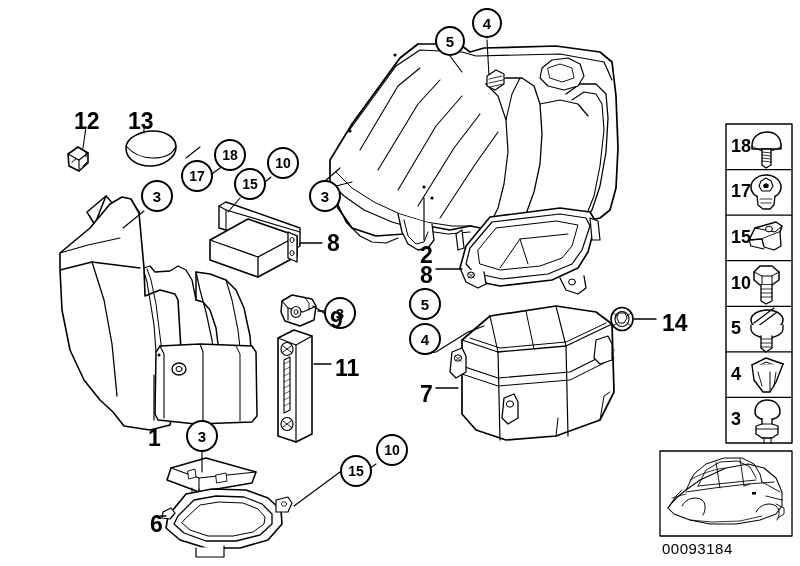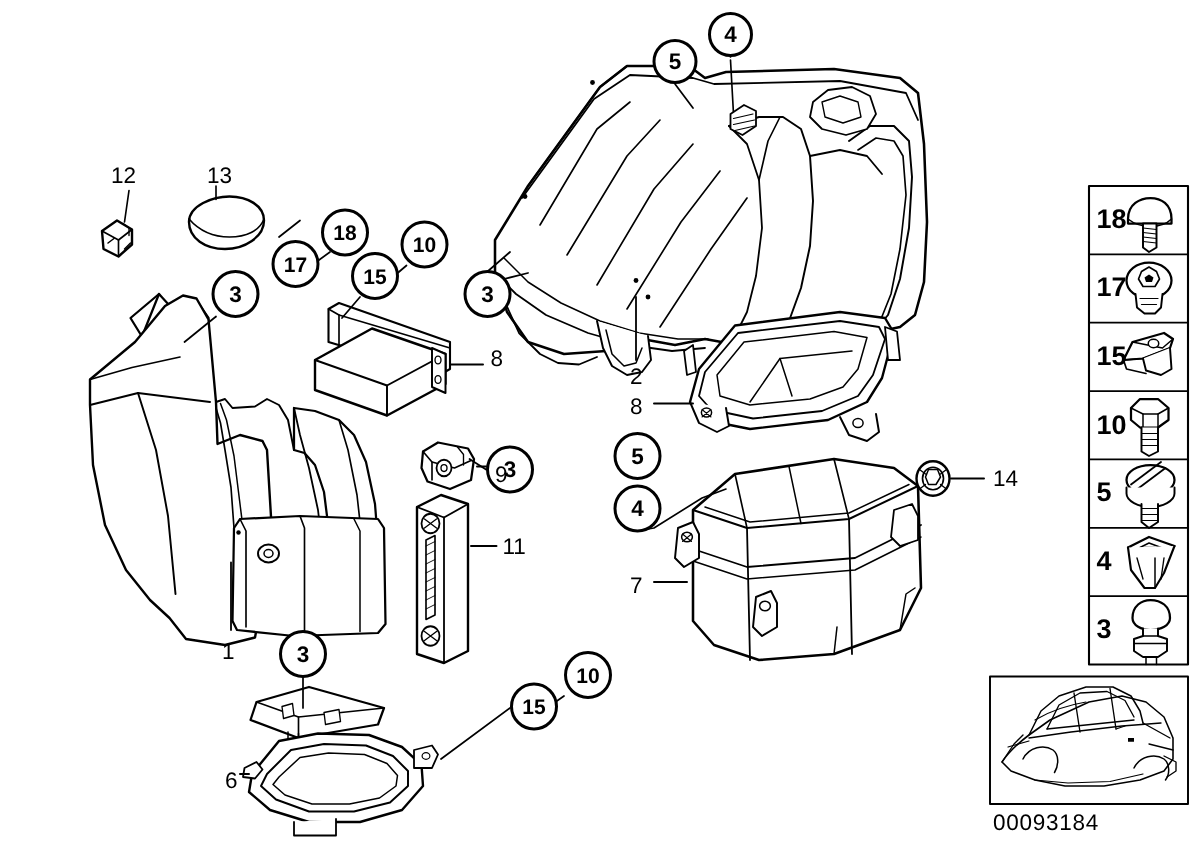--- a/index.html
+++ b/index.html
@@ -20,22 +20,22 @@
   }
   #artboard {
     position: absolute;
     left: 0; top: 0;
     width: 800px;
     height: 566px;
   }
   .lbl {
     position: absolute;
     font-family: "Liberation Sans", sans-serif;
-    font-weight: normal;
-    font-size: 15px;
+    font-weight: bold;
+    font-size: 23px;
     color: #000;
     line-height: 1;
     white-space: nowrap;
   }
   .legend-num {
     position: absolute;
     font-family: "Liberation Sans", sans-serif;
     font-weight: bold;
     font-size: 18px;
     color: #000;
@@ -509,21 +509,21 @@
       <div class="bub" style="left: 324px; top: 297px; width: 32px; height: 32px; font-size: 15px;">3</div>
       <div class="bub" style="left: 409px; top: 288px; width: 32px; height: 32px; font-size: 15px;">5</div>
       <div class="bub" style="left: 409px; top: 323px; width: 32px; height: 32px; font-size: 15px;">4</div>
       <div class="bub" style="left: 186px; top: 420px; width: 32px; height: 32px; font-size: 15px;">3</div>
       <div class="bub" style="left: 340px; top: 455px; width: 32px; height: 32px; font-size: 14px;">15</div>
       <div class="bub" style="left: 376px; top: 434px; width: 32px; height: 32px; font-size: 14px;">10</div>
     </div>
 
   <div id="itemlabels">
       <div class="lbl" style="left: 74px; top: 110px;">12</div>
-      <div class="lbl" style="left: 138px; top: 110px;">13</div>
+      <div class="lbl" style="left: 128px; top: 110px;">13</div>
       <div class="lbl" style="left: 327px; top: 232px;">8</div>
       <div class="lbl" style="left: 148px; top: 427px;">1</div>
       <div class="lbl" style="left: 330px; top: 309px;">9</div>
       <div class="lbl" style="left: 335px; top: 357px;">11</div>
       <div class="lbl" style="left: 150px; top: 513px;">6</div>
       <div class="lbl" style="left: 420px; top: 244px;">2</div>
       <div class="lbl" style="left: 420px; top: 264px;">8</div>
       <div class="lbl" style="left: 420px; top: 383px;">7</div>
       <div class="lbl" style="left: 662px; top: 312px;">14</div>
     </div>

